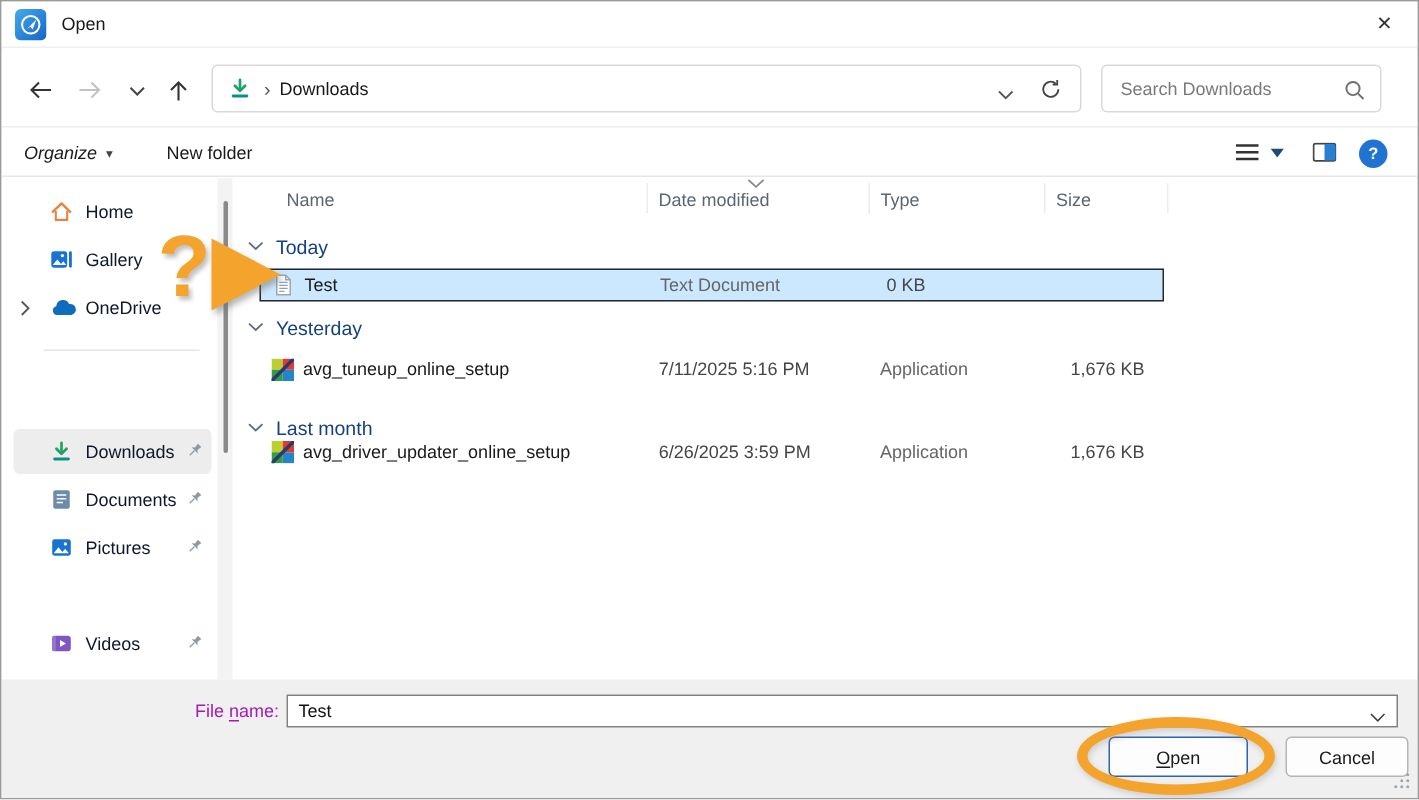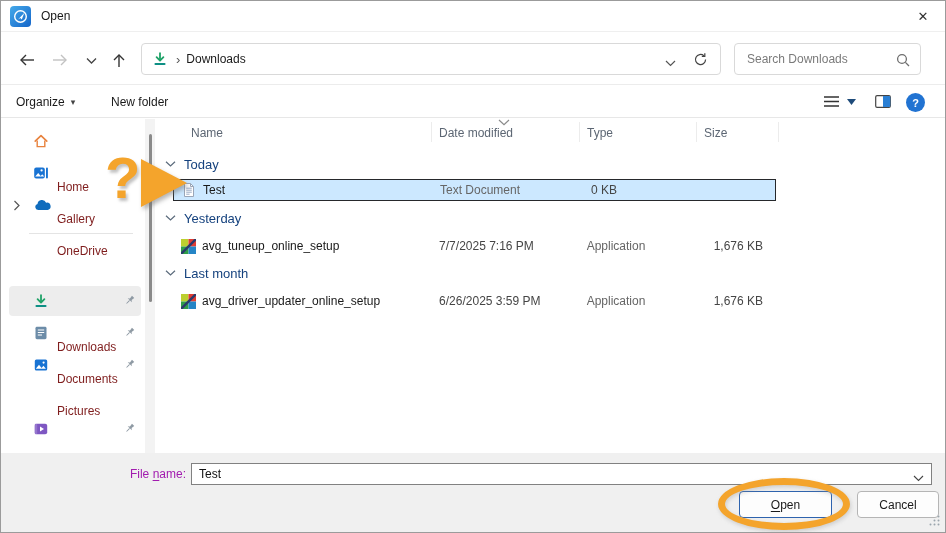--- a/index.html
+++ b/index.html
@@ -23,33 +23,33 @@
   .addr .loc{color:#191919;}
   .addr .achev{position:absolute;right:44px;top:12px;}
   .addr .arefresh{position:absolute;right:12px;top:8px;}
   .search{position:absolute;left:733px;top:10px;width:187px;height:32px;border:1px solid #d9d9d9;border-radius:4px;background:#fff;}
   .search input{position:absolute;left:10px;top:2px;width:140px;height:26px;border:none;outline:none;font:12px "Liberation Sans","DejaVu Sans",sans-serif;color:#333;background:transparent;}
   .search input::placeholder{color:#7a7a7a;}
   .search .mag{position:absolute;right:10px;top:9px;}
   
   .toolbar{position:absolute;top:85px;left:0;right:0;height:32px;background:#fff;border-bottom:1px solid #e7e7e7;}
   .tbtn{position:absolute;top:0;height:32px;display:flex;align-items:center;gap:6px;color:#1a1a1a;cursor:pointer;}
-  .organize{left:15px;}
+  .organize{left:15px;font-style:italic;}
   .newfolder{left:110px;}
   .caret{font-size:9px;color:#444;}
   .viewbtn{left:822px;top:9px;position:absolute;display:flex;align-items:center;gap:7px;}
   .panebtn{left:874px;top:9px;position:absolute;}
   .helpbtn{left:905px;top:7px;position:absolute;width:19px;height:19px;border-radius:50%;background:#2173D2;color:#fff;font-weight:bold;font-size:11px;display:flex;align-items:center;justify-content:center;}
   
   .main{position:absolute;top:118px;left:0;right:0;height:334px;background:#fff;}
   .sbitem{position:absolute;left:8px;width:132px;height:30px;border-radius:4px;display:flex;align-items:center;cursor:pointer;}
   .sbitem.sel{background:#ededed;}
   .sbexp{position:absolute;left:4px;top:10px;}
   .sbicon{position:absolute;left:24px;top:7px;width:18px;height:16px;display:flex;}
-  .sblabel{position:absolute;left:48px;top:8px;color:#7f1d1d;margin-top:46px;}
+  .sblabel{position:absolute;left:48px;top:8px;color:#0f172a;}
   .sbpin{position:absolute;left:114px;top:8px;}
   .sbsep{position:absolute;left:28px;top:114px;width:104px;height:1px;background:#e4e4e4;}
   .sbtrack{position:absolute;left:144px;top:0;width:10px;height:334px;background:#f3f3f3;}
   .sbthumb{position:absolute;left:4px;top:15px;width:3px;height:168px;background:#8a8a8a;border-radius:2px;}
   
   .list{position:absolute;left:156px;top:0;right:0;height:334px;}
   .lheader{position:absolute;left:0;top:0;right:0;height:25px;color:#5c6673;}
   .lheader .hlabel{position:absolute;top:7px;cursor:pointer;}
   .hname{left:34px;} .hdate{left:282px;} .htype{left:430px;} .hsize{left:547px;}
   .hsep{position:absolute;top:3px;width:1px;height:20px;background:#ececec;}
@@ -366,26 +366,26 @@
             <svg width="15" height="15" viewBox="0 0 15 15">
                 <path d="M0 0h7.5v7.5H0z" fill="#BCCF2F"></path>
                 <path d="M7.5 0H15v7.5H7.5z" fill="#E23C32"></path>
                 <path d="M0 7.5h7.5V15H0z" fill="#2F9E49"></path>
                 <path d="M7.5 7.5H15V15H7.5z" fill="#2585C6"></path>
                 <path d="M0 15 15 0" stroke="#2B3A6B" stroke-width="2.4"></path>
               </svg>
           </span>
           <span class="fname">avg_tuneup_online_setup</span>
         </div>
-        <div class="cell c-date">7/7/2025 7:16 PM</div>
+        <div class="cell c-date">7/11/2025 5:16 PM</div>
         <div class="cell c-type">Application</div>
         <div class="cell c-size">1,676 KB</div>
       </div>
 
-      <div class="group" style="top:144px;">
+      <div class="group" style="top:156px;">
         <span class="gchev">
           <svg width="11" height="6" viewBox="0 0 11 6">
               <path d="M1 0.8 5.5 5 10 0.8" fill="none" stroke="#5B6B7C" stroke-width="1.2"></path>
             </svg>
         </span>
         <span>Last month</span>
       </div>
 
       <div class="row" style="top:171px;">
         <div class="cell c-name">

